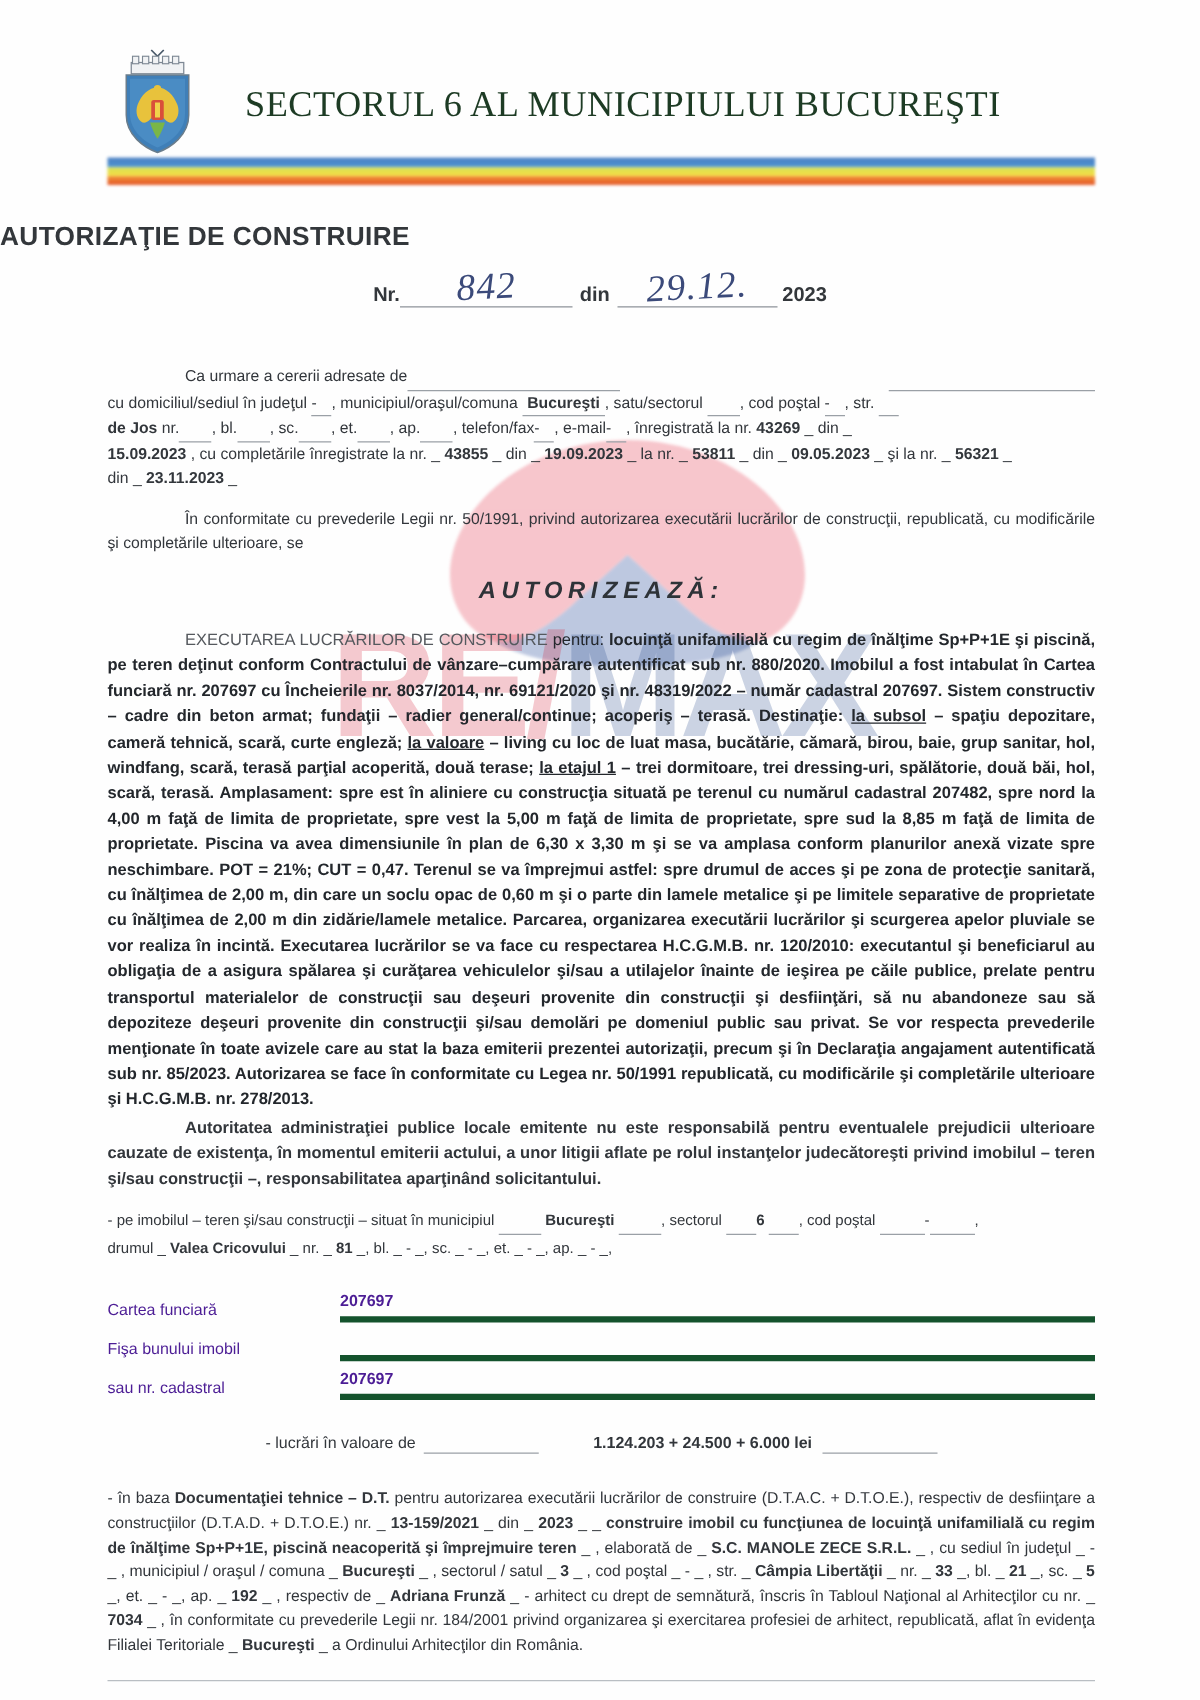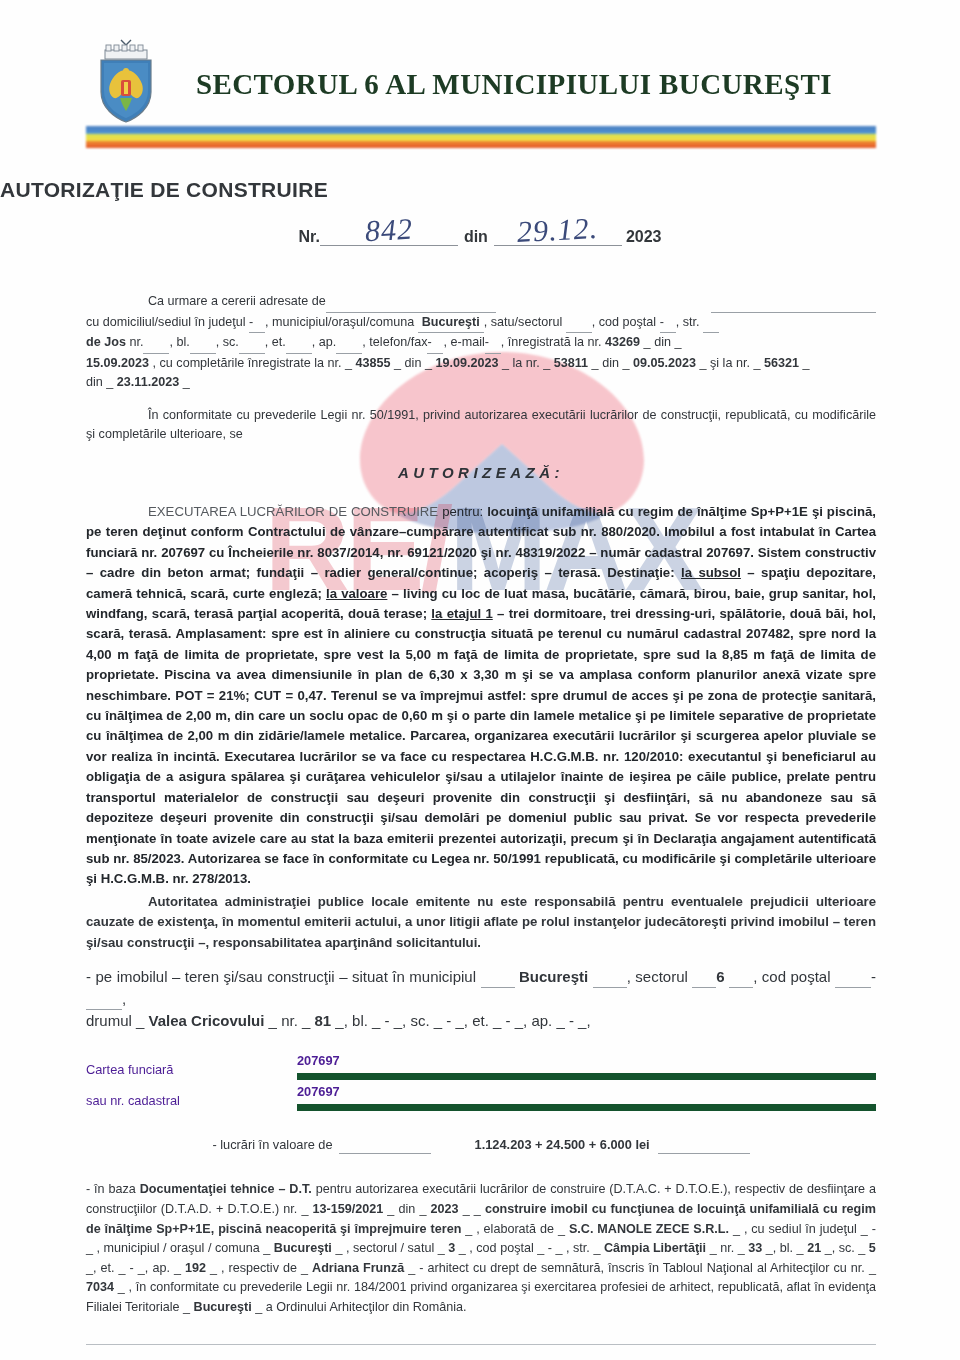--- a/index.html
+++ b/index.html
@@ -31,21 +31,21 @@
   .wm-re{color:#d4122b;}
   .wm-sl{color:#d4122b;}
   .wm-max{color:#1a3f86;}
 
   
   #header{position:absolute;left:0;top:0;width:960px;height:160px;z-index:3;}
   #crest{position:absolute;left:93px;top:36px;width:66px;height:88px;}
   #org-title{
     position:absolute;left:196px;top:68px;
     font-family:"Liberation Serif","DejaVu Serif",serif;
-    font-weight:bold;font-size:29px;letter-spacing:.4px;
+    font-weight:normal;font-size:29px;letter-spacing:.4px;
     color:#1d3b24;white-space:nowrap;
   }
   #tricolor{
     position:absolute;left:86px;top:126px;width:790px;height:22px;
     filter:blur(1.1px);opacity:.95;
   }
   .band{position:absolute;left:0;width:100%;}
   .band-b{top:0;height:8px;background:linear-gradient(180deg,#4a7fc1,#3f82c9 60%,#5aa0cf);}
   .band-y{top:8px;height:7px;background:linear-gradient(180deg,#d8e24a,#f5d93a);}
   .band-r{top:15px;height:7px;background:linear-gradient(180deg,#f08a2a,#e24e1e);}
@@ -82,38 +82,38 @@
   .u{text-decoration:underline;}
   .blank{display:inline-block;border-bottom:1px solid #9aa0a6;vertical-align:baseline;}
   .bl-lg{width:170px;}
   .bl-sm{width:26px;}
   .bl-xs{width:16px;}
 
   .gap{height:13px;}
 
   #autorizeaza{
     text-align:center;font-style:italic;font-weight:bold;
-    font-size:15px;letter-spacing:4.5px;color:#2e3338;
+    font-size:19px;letter-spacing:4.5px;color:#2e3338;
     margin:18px 0 20px 0;
   }
 
   
   #main-text{
     font-size:13.2px;line-height:20.4px;text-align:justify;color:#23272c;
   }
   #main-text .lead{font-weight:normal;color:#55595e;}
   #main-text .bb{font-weight:bold;}
 
   
   #form-rows{margin-top:18px;font-size:12.8px;color:#4c1d95;}
   .frow{display:flex;align-items:flex-end;height:31px;}
   .flabel{width:186px;flex:0 0 186px;font-size:12.8px;}
   .fval{
     flex:1;display:flex;align-items:flex-end;gap:6px;
-    border-bottom:7px solid #14532d;padding-bottom:2px;margin-left:25px;
+    border-bottom:5px solid #14532d;padding-bottom:2px;
   }
   .fval .num{font-weight:bold;font-size:12.8px;}
 
   #valoare-row{
     margin-top:24px;display:flex;justify-content:center;
     align-items:flex-end;font-size:12.8px;gap:0;
   }
   #valoare-row .lbl{padding-right:6px;text-align:center;}
   #valoare-row .ln{display:inline-block;width:92px;border-bottom:1px solid #9aa0a6;height:14px;}
   #valoare-row .amt{font-weight:bold;padding:0 8px;margin-left:36px;}
@@ -238,21 +238,21 @@
       <span class="bb u">la valoare</span>
       <span class="bb">– living cu loc de luat masa, bucătărie, cămară, birou, baie, grup sanitar, hol, windfang, scară, terasă parţial acoperită, două terase;</span>
       <span class="bb u">la etajul 1</span>
       <span class="bb">– trei dormitoare, trei dressing-uri, spălătorie, două băi, hol, scară, terasă. Amplasament: spre est în aliniere cu construcţia situată pe terenul cu numărul cadastral 207482, spre nord la 4,00 m faţă de limita de proprietate, spre vest la 5,00 m faţă de limita de proprietate, spre sud la 8,85 m faţă de limita de proprietate. Piscina va avea dimensiunile în plan de 6,30 x 3,30 m şi se va amplasa conform planurilor anexă vizate spre neschimbare. POT = 21%; CUT = 0,47. Terenul se va împrejmui astfel: spre drumul de acces şi pe zona de protecţie sanitară, cu înălţimea de 2,00 m, din care un soclu opac de 0,60 m şi o parte din lamele metalice şi pe limitele separative de proprietate cu înălţimea de 2,00 m din zidărie/lamele metalice. Parcarea, organizarea executării lucrărilor şi scurgerea apelor pluviale se vor realiza în incintă. Executarea lucrărilor se va face cu respectarea H.C.G.M.B. nr. 120/2010: executantul şi beneficiarul au obligaţia de a asigura spălarea şi curăţarea vehiculelor şi/sau a utilajelor înainte de ieşirea pe căile publice, prelate pentru transportul materialelor de construcţii sau deşeuri provenite din construcţii şi desfiinţări, să nu abandoneze sau să depoziteze deşeuri provenite din construcţii şi/sau demolări pe domeniul public sau privat. Se vor respecta prevederile menţionate în toate avizele care au stat la baza emiterii prezentei autorizaţii, precum şi în Declaraţia angajament autentificată sub nr. 85/2023. Autorizarea se face în conformitate cu Legea nr. 50/1991 republicată, cu modificările şi completările ulterioare şi H.C.G.M.B. nr. 278/2013.</span>
     </div>
 
     <div class="para indent bb" style="font-weight:bold;font-size:13.2px;line-height:20.4px;margin-top:2px;">Autoritatea administraţiei publice locale emitente nu este responsabilă pentru eventualele prejudicii ulterioare cauzate de existenţa, în momentul emiterii actului, a unor litigii aflate pe rolul instanţelor judecătoreşti privind imobilul – teren şi/sau construcţii –, responsabilitatea aparţinând solicitantului.</div>
 
     <div class="gap"></div>
 
-    <div class="para" style="font-size:15px;line-height:21px;">
+    <div class="para" style="font-size:12px;line-height:21px;">
       <span>- pe imobilul – teren şi/sau construcţii – situat în municipiul</span>
       <span class="blank" style="width:34px;">&nbsp;</span>
       <span class="b">Bucureşti</span>
       <span class="blank" style="width:34px;">&nbsp;</span><span>, sectorul</span>
       <span class="blank" style="width:24px;">&nbsp;</span><span class="b">6</span>
       <span class="blank" style="width:24px;">&nbsp;</span><span>, cod poştal</span>
       <span class="blank" style="width:36px;">&nbsp;</span><span>-</span><span class="blank" style="width:36px;">&nbsp;</span>,<br>
       <span>drumul</span> _
       <span class="b">Valea Cricovului</span> _
       <span>nr.</span> _
@@ -265,20 +265,26 @@
       <span>-</span> _,
       <span>ap.</span> _
       <span>-</span> _,
     </div>
 
     <div id="form-rows">
       <div class="frow">
         <div class="flabel">Cartea funciară</div>
         <div class="fval">
           <span class="num">207697</span>
+        </div>
+      </div>
+      <div class="frow">
+        <div class="flabel">Fişa bunului imobil</div>
+        <div class="fval">
+          <span class="num"></span>
         </div>
       </div>
       <div class="frow">
         <div class="flabel">sau nr. cadastral</div>
         <div class="fval">
           <span class="num">207697</span>
         </div>
       </div>
     </div>
 

